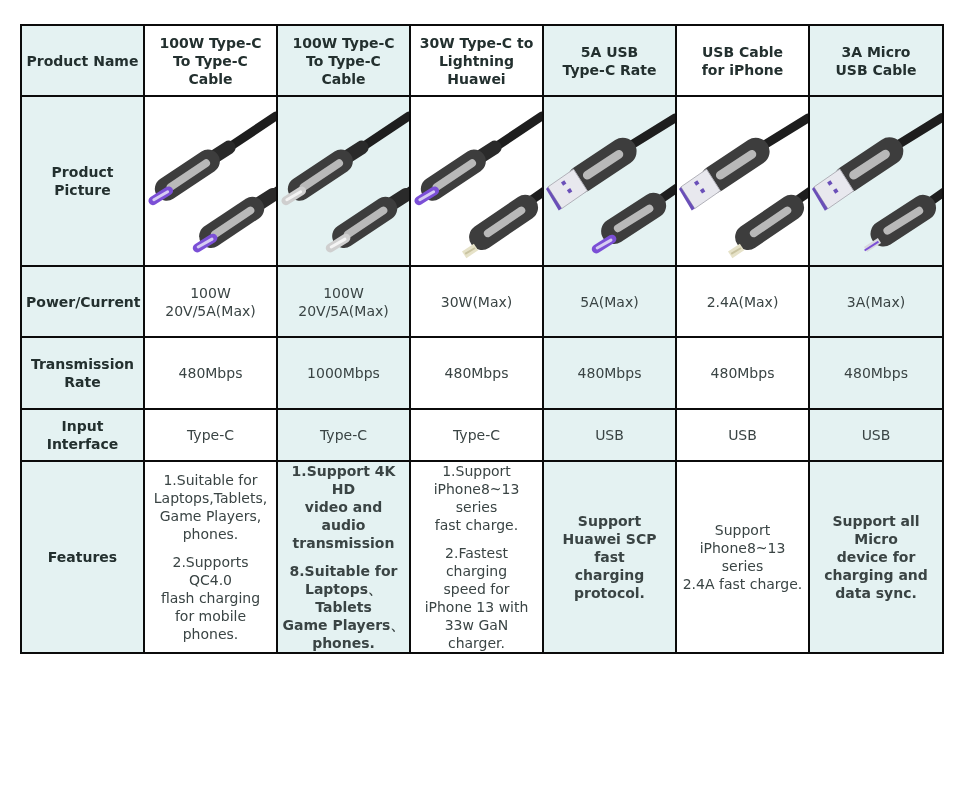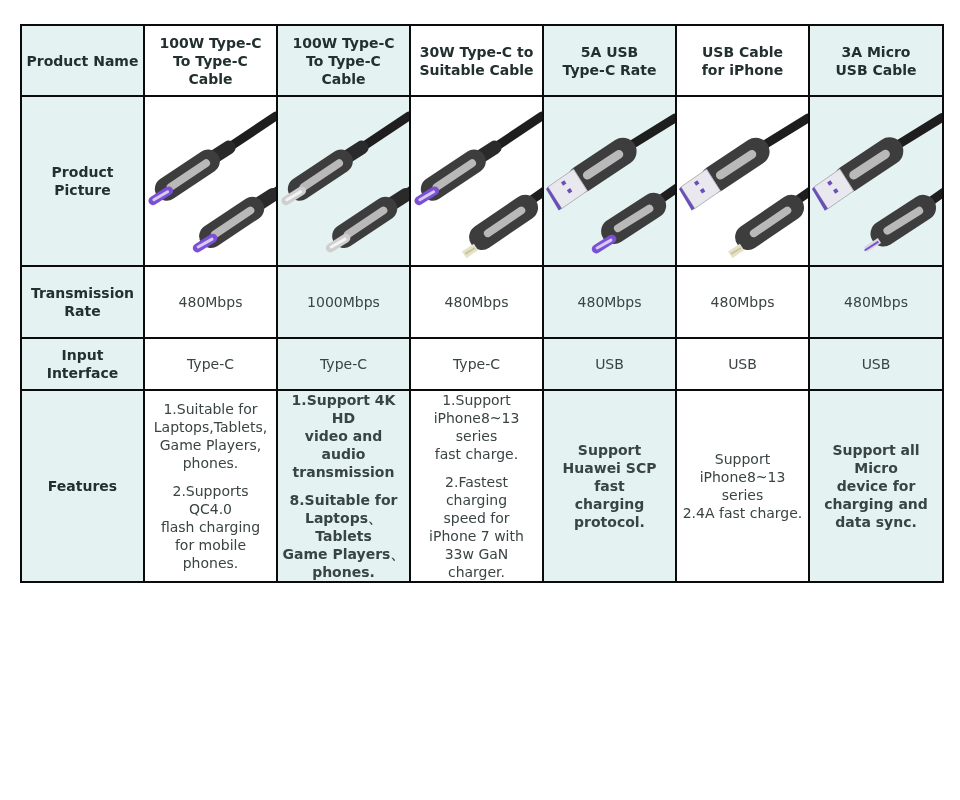--- a/index.html
+++ b/index.html
@@ -43,21 +43,21 @@
   </colgroup>
 
   <tbody>
       <tr class="hdr" style="height:71px">
     <th class="label teal ml">Product Name</th>
     <th class="white ml">100W Type-C
 To Type-C Cable</th>
     <th class="teal ml">100W Type-C
 To Type-C Cable</th>
     <th class="white ml">30W Type-C to
-Suitable Cable</th>
+Lightning Huawei</th>
     <th class="teal ml">5A USB
 Type-C Rate</th>
     <th class="white ml">USB Cable
 for iPhone</th>
     <th class="teal ml">3A Micro
 USB Cable</th>
   </tr>
 
   <tr style="height:170px">
     <td class="label teal ml">Product
@@ -182,20 +182,31 @@
           <path d="M70 50 L90 36" stroke="#1e1e1e" stroke-width="9" stroke-linecap="round"></path>
           <path d="M26 80 L66 54" stroke="#3d3d3d" stroke-width="26" stroke-linecap="round"></path>
           <path d="M30 77 L62 57" stroke="#b9b9b9" stroke-width="8" stroke-linecap="round"></path>
           <path d="M8 96 L22 87" stroke="#d8d8de" stroke-width="6" stroke-linecap="butt"></path>
           <path d="M7 97 L21 88" stroke="#7b4fd6" stroke-width="2"></path>
         </g>
       </svg>
     </td>
   </tr>
 
+  <tr style="height:71px">
+    <td class="label teal ml">Power/Current</td>
+    <td class="white val ml">100W
+20V/5A(Max)</td>
+    <td class="teal val ml">100W
+20V/5A(Max)</td>
+    <td class="white val ml">30W(Max)</td>
+    <td class="teal val ml">5A(Max)</td>
+    <td class="white val ml">2.4A(Max)</td>
+    <td class="teal val ml">3A(Max)</td>
+  </tr>
 
   <tr style="height:72px">
     <td class="label teal ml">Transmission
 Rate</td>
     <td class="white val">480Mbps</td>
     <td class="teal val">1000Mbps</td>
     <td class="white val">480Mbps</td>
     <td class="teal val">480Mbps</td>
     <td class="white val">480Mbps</td>
     <td class="teal val">480Mbps</td>
@@ -233,21 +244,21 @@
 Laptops、Tablets
 Game Players、
 phones.</p>
     </td>
     <td class="white feat">
       <p class="ml">1.Support
 iPhone8~13 series
 fast charge.</p>
       <p class="ml">2.Fastest charging
 speed for
-iPhone 7 with
+iPhone 13 with
 33w GaN charger.</p>
     </td>
     <td class="teal feat">
       <p class="ml">Support
 Huawei SCP
 fast
 charging
 protocol.</p>
     </td>
     <td class="white feat">

